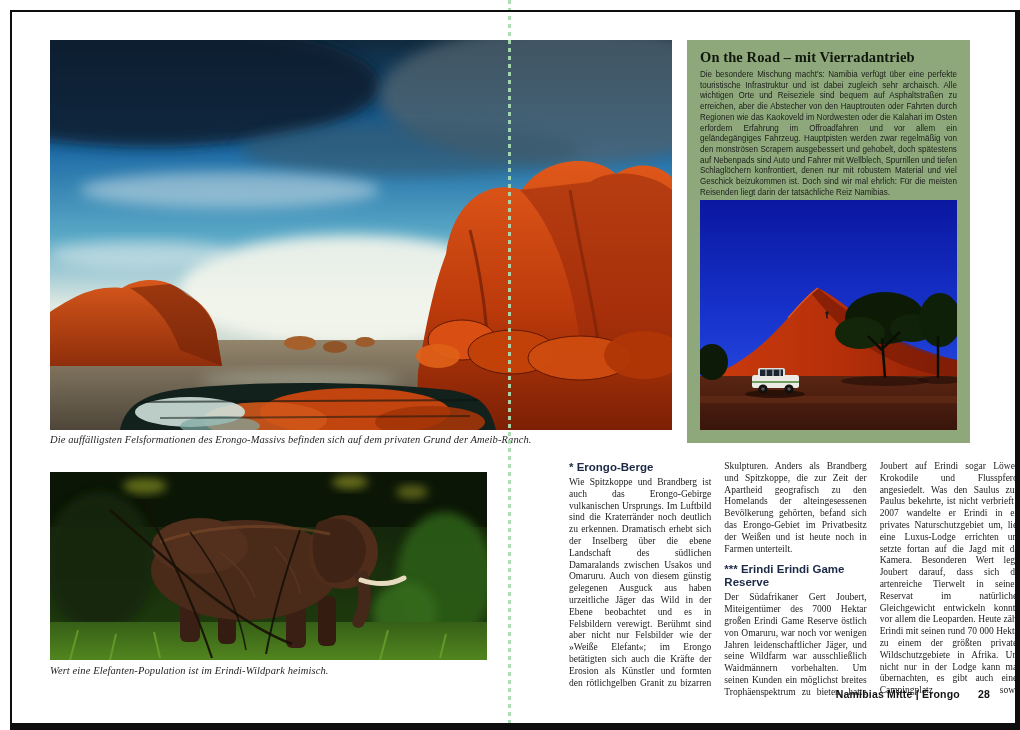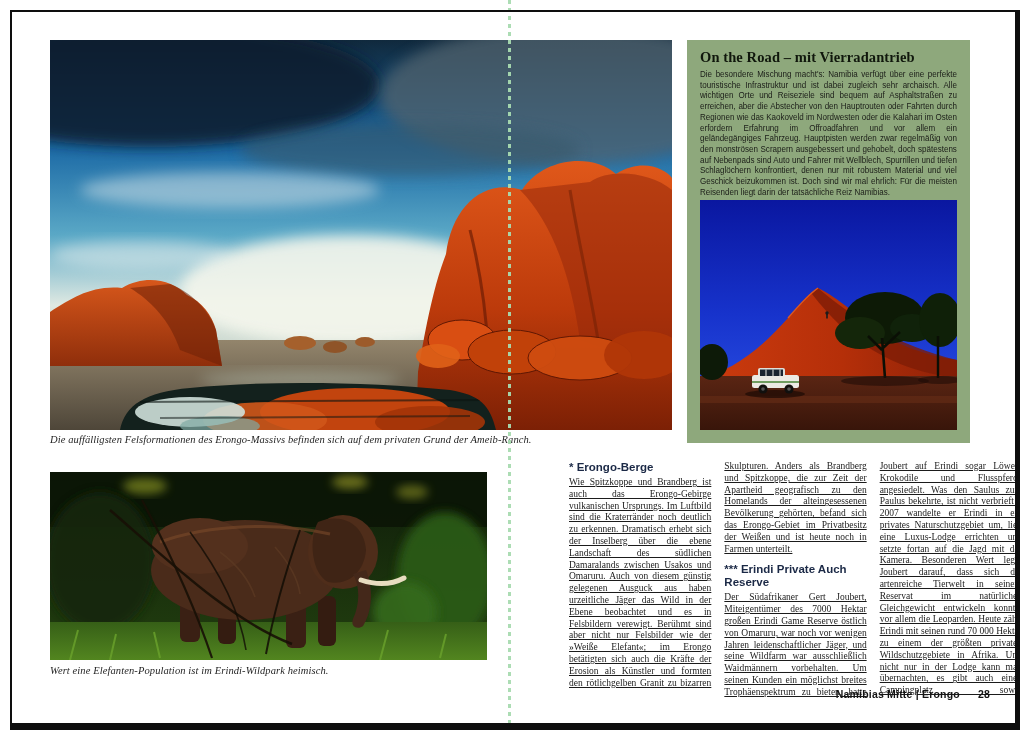--- a/index.html
+++ b/index.html
@@ -59,21 +59,21 @@
     column-count:3;column-gap:13px;column-fill:auto;
     font-family:"Liberation Serif",serif;font-size:9.5px;line-height:11.8px;
     text-align:justify;color:#1b1b1b;hyphens:auto;overflow:hidden;margin-left:36px;
   }
   #columns h3{
     font-family:"Liberation Sans",sans-serif;font-weight:bold;
     font-size:11.5px;line-height:13px;color:#1b2946;margin:0 0 3px 0;
     break-inside:avoid;break-after:avoid;text-align:left;
   }
   #columns h3.second{margin-top:8px;}
-  #columns p{margin:0 0 0 0;text-decoration:underline;}
+  #columns p{margin:0 0 0 0;}
 </style>
 </head>
 <body>
 
 <div id="spread">
 
   <svg id="main-photo" class="photo" viewBox="0 0 622 390" preserveAspectRatio="none">
     <defs>
       <linearGradient id="skyG" x1="0" y1="0" x2="0" y2="1">
         <stop offset="0" stop-color="#10293d"></stop>
@@ -254,21 +254,21 @@
           <circle cx="63" cy="189" r="1.8" fill="#555"></circle>
         <circle cx="89" cy="189" r="4.6" fill="#11100e"></circle>
           <circle cx="89" cy="189" r="1.8" fill="#555"></circle>
       </g>
     </svg>
   </section>
 
   <div id="columns">
     <h3>* Erongo-Berge</h3>
     <p>Wie Spitzkoppe und Brandberg ist auch das Erongo-Gebirge vulkanischen Ursprungs. Im Luftbild sind die Kraterränder noch deutlich zu erkennen. Dramatisch erhebt sich der Inselberg über die ebene Landschaft des südlichen Damaralands zwischen Usakos und Omaruru. Auch von diesem günstig gelegenen Ausguck aus haben urzeitliche Jäger das Wild in der Ebene beobachtet und es in Felsbildern verewigt. Berühmt sind aber nicht nur Felsbilder wie der »Weiße Elefant«; im Erongo betätigten sich auch die Kräfte der Erosion als Künstler und formten den rötlichgelben Granit zu bizarren Skulpturen. Anders als Brandberg und Spitzkoppe, die zur Zeit der Apartheid geografisch zu den Homelands der alteingesessenen Bevölkerung gehörten, befand sich das Erongo-Gebiet im Privatbesitz der Weißen und ist heute noch in Farmen unterteilt.</p>
-    <h3 class="second">*** Erindi Private Auch Reserve</h3>
+    <h3 class="second">*** Erindi Erindi Game Reserve</h3>
     <p>Der Südafrikaner Gert Joubert, Miteigentümer des 7000 Hektar großen Erindi Game Reserve östlich von Omaruru, war noch vor wenigen Jahren leidenschaftlicher Jäger, und seine Wildfarm war ausschließlich Waidmännern vorbehalten. Um seinen Kunden ein möglichst breites Trophäenspektrum zu bieten, hatte Joubert auf Erindi sogar Löwen, Krokodile und Flusspferde angesiedelt. Was den Saulus zum Paulus bekehrte, ist nicht verbrieft – 2007 wandelte er Erindi in ein privates Naturschutzgebiet um, ließ eine Luxus-Lodge errichten und setzte fortan auf die Jagd mit der Kamera. Besonderen Wert legte Joubert darauf, dass sich die artenreiche Tierwelt in seinem Reservat im natürlichen Gleichgewicht entwickeln konnte, vor allem die Leoparden. Heute zählt Erindi mit seinen rund 70 000 Hektar zu einem der größten privaten Wildschutzgebiete in Afrika. Und nicht nur in der Lodge kann man übernachten, es gibt auch einen Campingplatz sowie Selbstversorgerunterkünfte. Auch geführte Touren in die Wildnis werden angeboten.</p>
   </div>
 
   <div id="footer-right" class="footer">
     <span>Namibias Mitte | Erongo</span>
     <span>28</span>
   </div>
 
   <div id="spine"></div>
   <div id="frame"></div>

